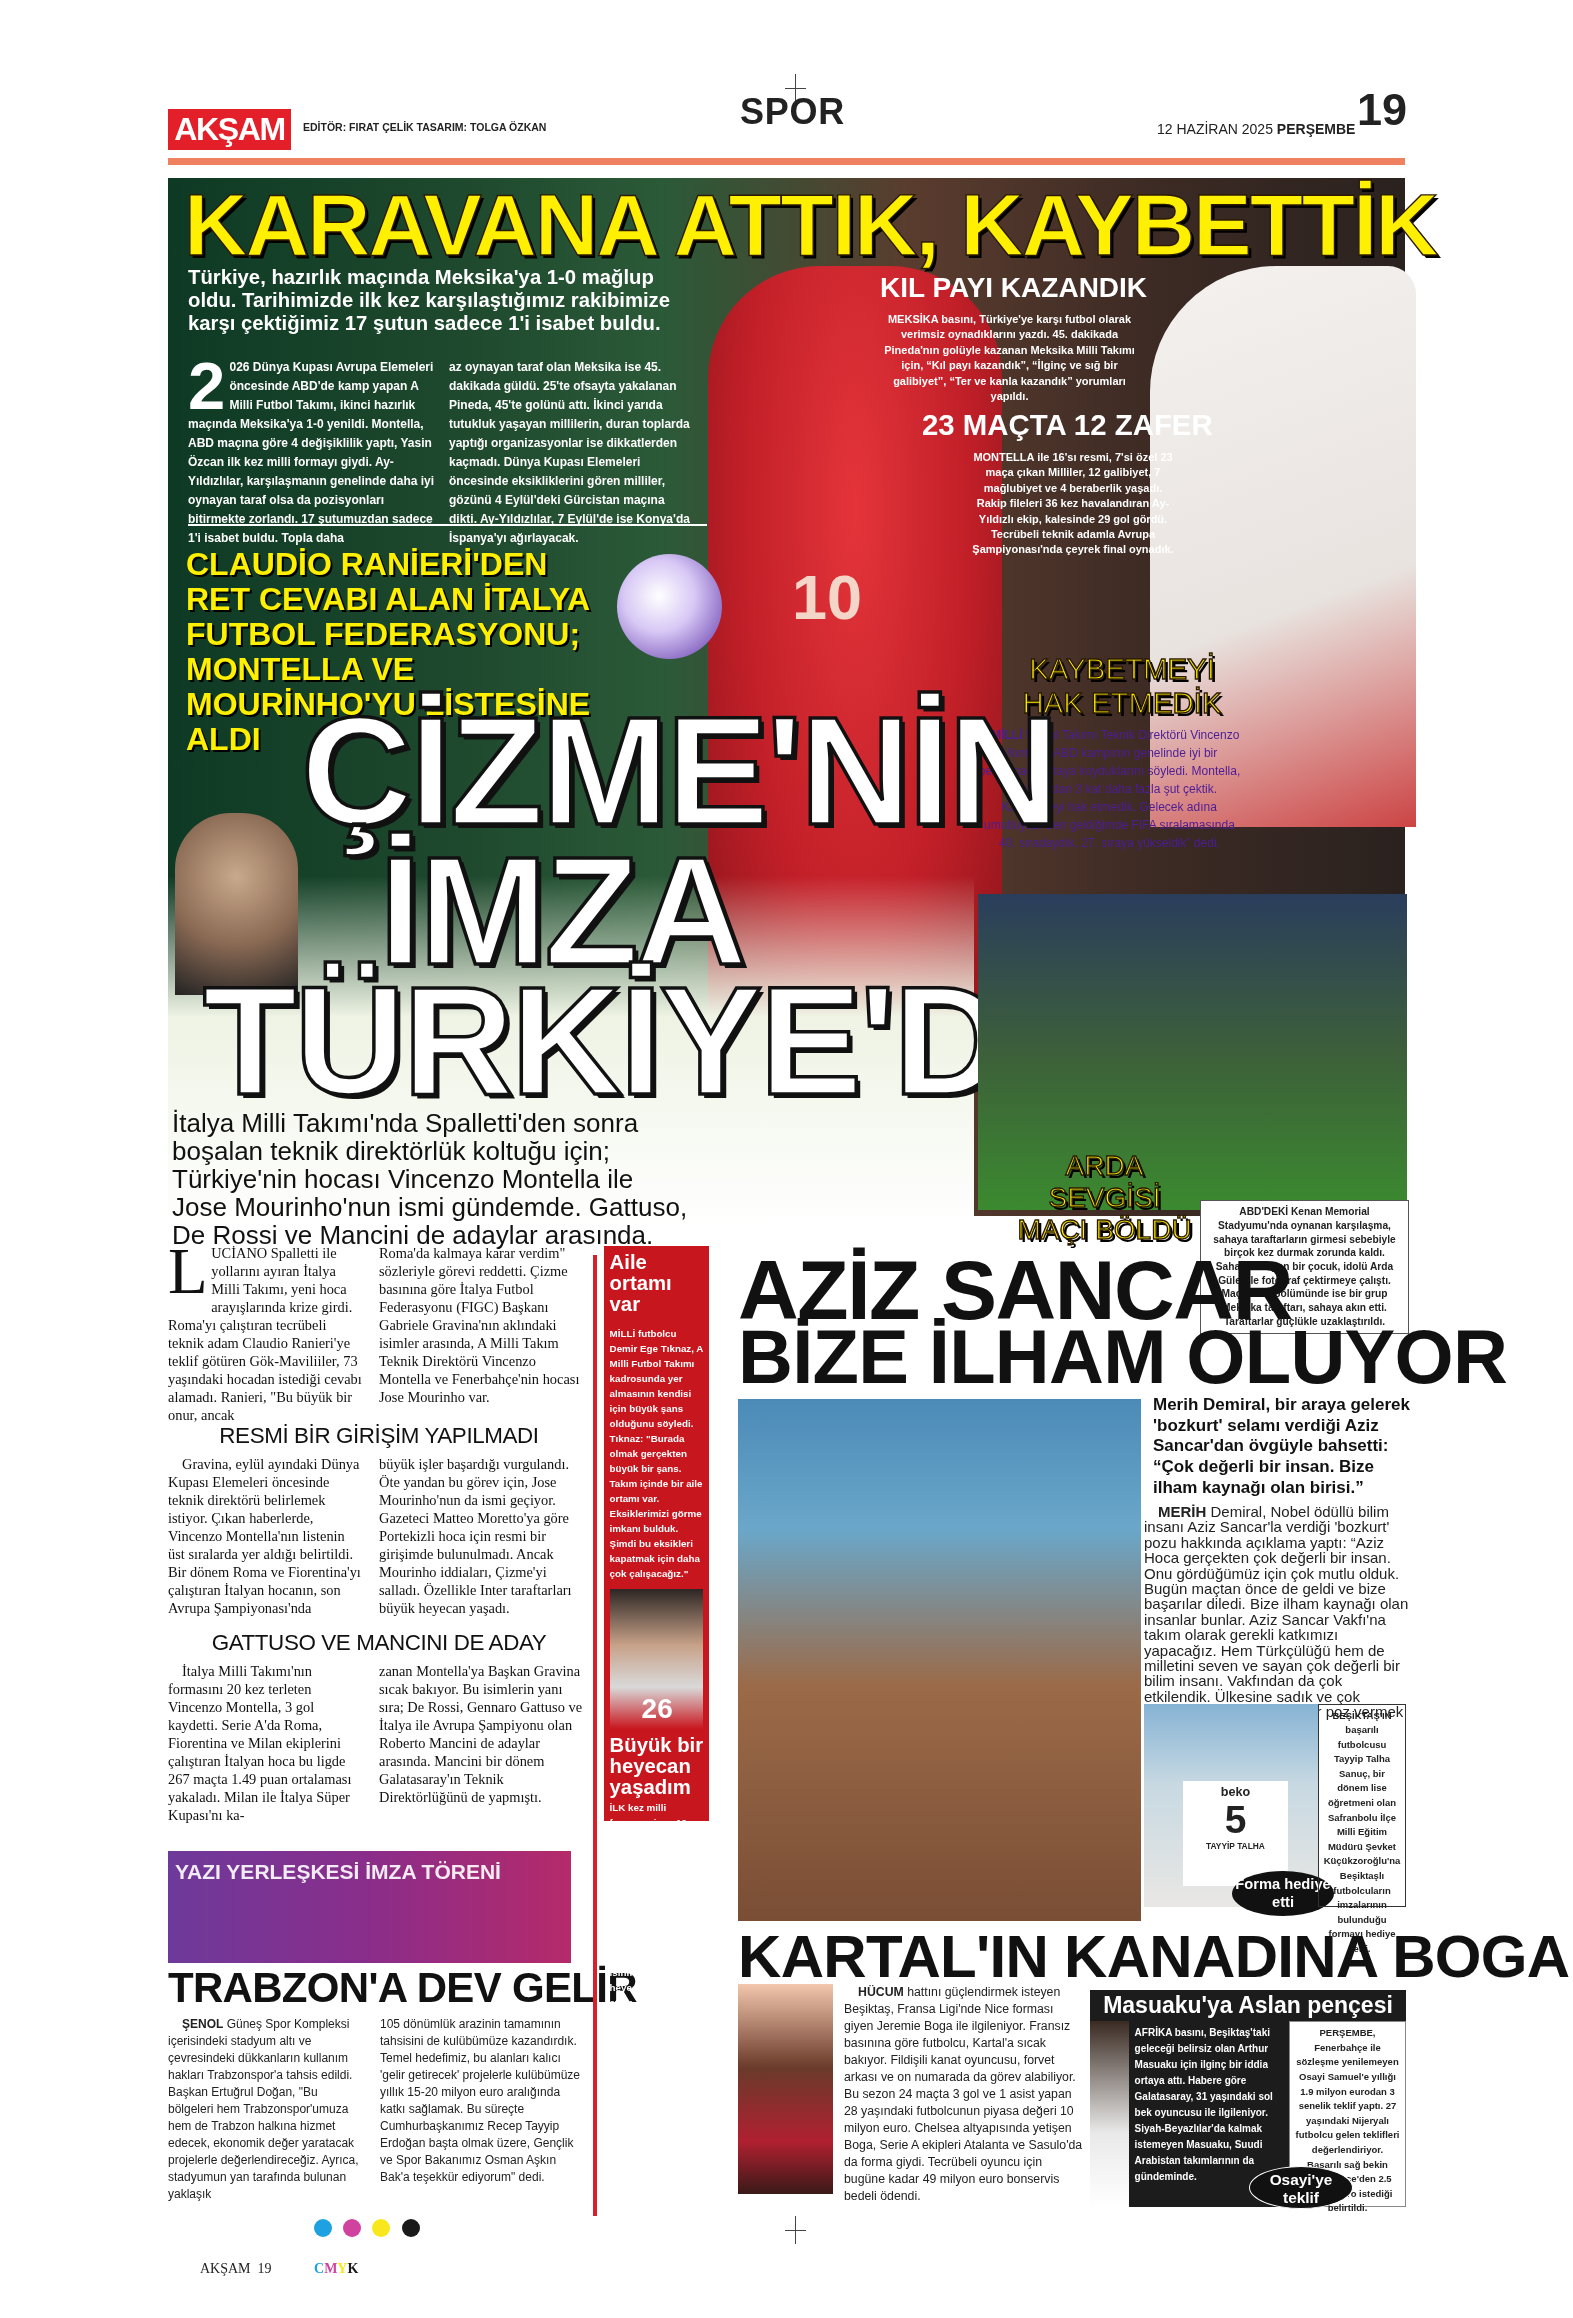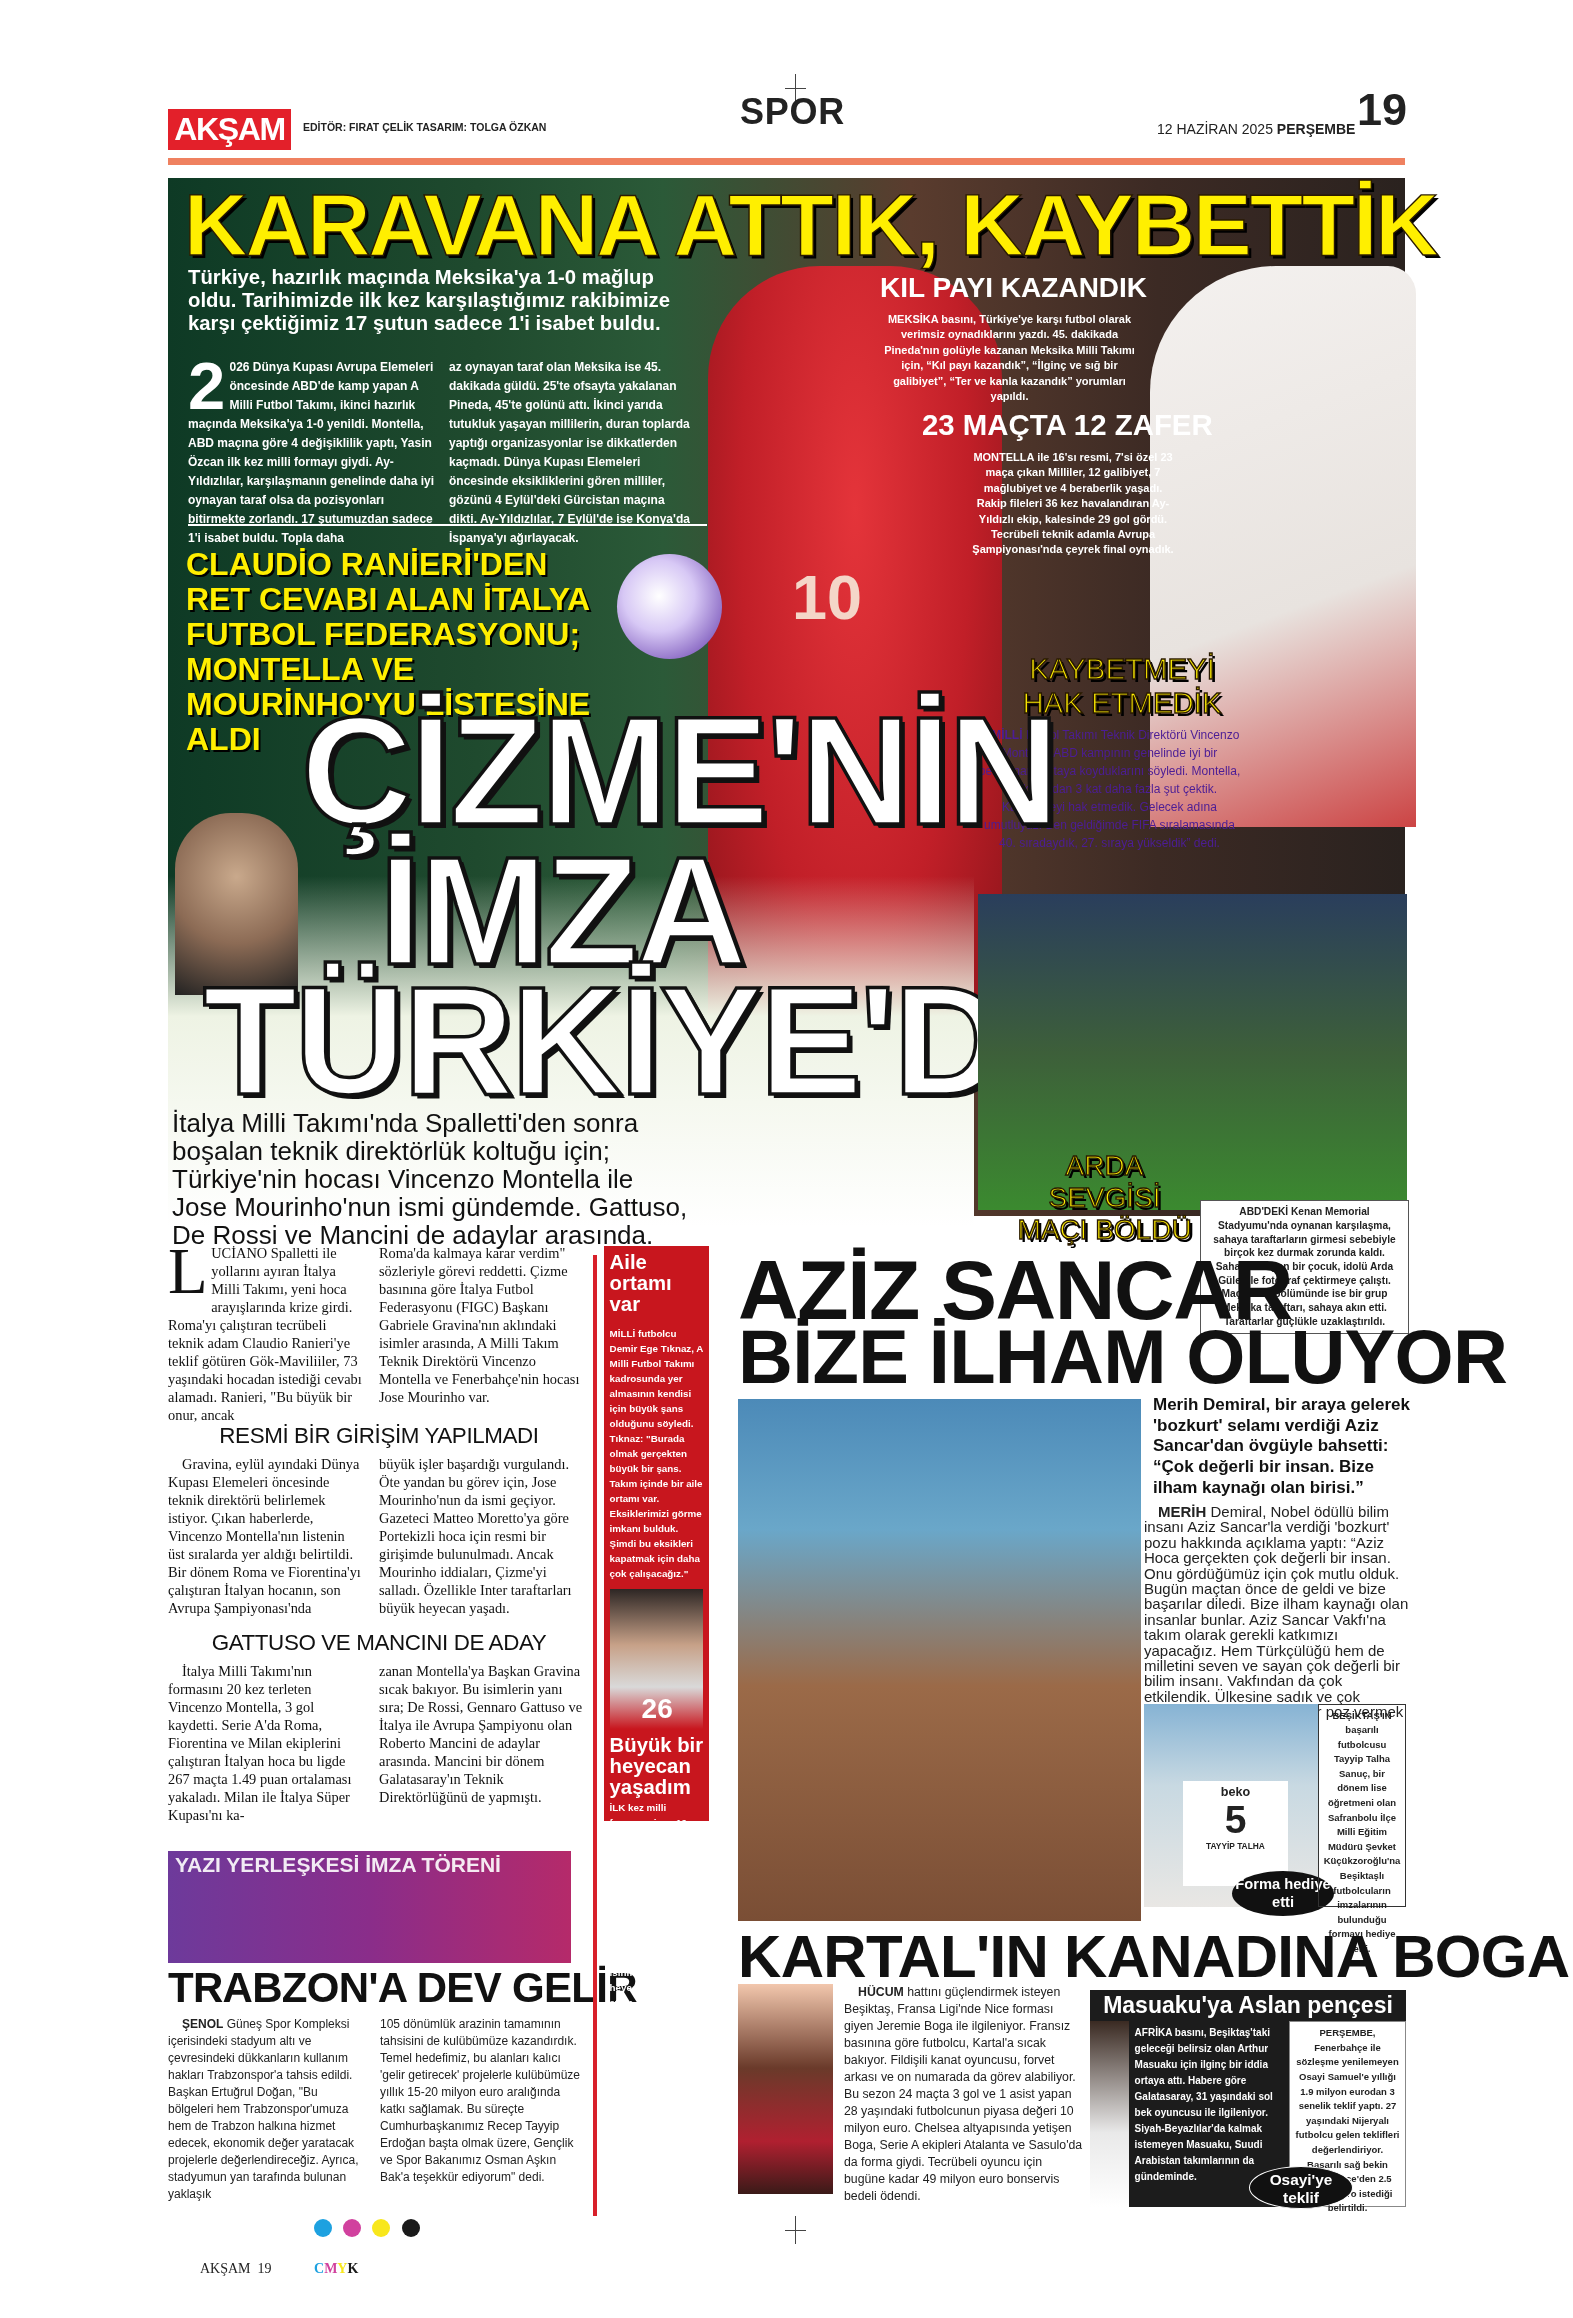--- a/index.html
+++ b/index.html
@@ -143,21 +143,21 @@
 
 <div class="abs colhead" style="left:172px;top:1423px;width:414px">RESMİ BİR GİRİŞİM YAPILMADI</div>
 <div class="abs serif-body" style="left:168px;top:1455px;width:194px;text-indent:14px">Gravina, eylül ayındaki Dünya Kupası Elemeleri öncesinde teknik direktörü belirlemek istiyor. Çıkan haberlerde, Vincenzo Montella'nın listenin üst sıralarda yer aldığı belirtildi. Bir dönem Roma ve Fiorentina'yı çalıştıran İtalyan hocanın, son Avrupa Şampiyonası'nda</div>
 <div class="abs serif-body" style="left:379px;top:1455px;width:207px">büyük işler başardığı vurgulandı. Öte yandan bu görev için, Jose Mourinho'nun da ismi geçiyor. Gazeteci Matteo Moretto'ya göre Portekizli hoca için resmi bir girişimde bulunulmadı. Ancak Mourinho iddiaları, Çizme'yi salladı. Özellikle Inter taraftarları büyük heyecan yaşadı.</div>
 
 <div class="abs colhead" style="left:172px;top:1630px;width:414px">GATTUSO VE MANCINI DE ADAY</div>
 <div class="abs serif-body" style="left:168px;top:1662px;width:194px;text-indent:14px">İtalya Milli Takımı'nın formasını 20 kez terleten Vincenzo Montella, 3 gol kaydetti. Serie A'da Roma, Fiorentina ve Milan ekiplerini çalıştıran İtalyan hoca bu ligde 267 maçta 1.49 puan ortalaması yakaladı. Milan ile İtalya Süper Kupası'nı ka-</div>
 <div class="abs serif-body" style="left:379px;top:1662px;width:207px">zanan Montella'ya Başkan Gravina sıcak bakıyor. Bu isimlerin yanı sıra; De Rossi, Gennaro Gattuso ve İtalya ile Avrupa Şampiyonu olan Roberto Mancini de adaylar arasında. Mancini bir dönem Galatasaray'ın Teknik Direktörlüğünü de yapmıştı.</div>
 
 <div class="abs trabzon-photo">
-  <div style="color:#fff;font-weight:bold;font-size:21px;padding:2px 7px;opacity:.9;white-space:nowrap">YAZI YERLEŞKESİ İMZA TÖRENİ</div>
+  <div style="color:#fff;font-weight:bold;font-size:21px;padding:9px 7px;opacity:.9;white-space:nowrap">YAZI YERLEŞKESİ İMZA TÖRENİ</div>
 </div>
 <div class="abs trabzon-head">TRABZON'A DEV GELİR</div>
 <div class="abs trabzon-body" style="left:168px;top:2016px;width:198px;text-indent:14px">
   <b>ŞENOL</b><span> Güneş Spor Kompleksi içerisindeki stadyum altı ve çevresindeki dükkanların kullanım hakları Trabzonspor'a tahsis edildi. Başkan Ertuğrul Doğan, "Bu bölgeleri hem Trabzonspor'umuza hem de Trabzon halkına hizmet edecek, ekonomik değer yaratacak projelerle değerlendireceğiz. Ayrıca, stadyumun yan tarafında bulunan yaklaşık</span>
 </div>
 <div class="abs trabzon-body" style="left:380px;top:2016px;width:207px">105 dönümlük arazinin tamamının tahsisini de kulübümüze kazandırdık. Temel hedefimiz, bu alanları kalıcı 'gelir getirecek' projelerle kulübümüze yıllık 15-20 milyon euro aralığında katkı sağlamak. Bu süreçte Cumhurbaşkanımız Recep Tayyip Erdoğan başta olmak üzere, Gençlik ve Spor Bakanımız Osman Aşkın Bak'a teşekkür ediyorum" dedi.</div>
 
 <div class="abs redline"></div>
 
 <div class="abs redside" style="height:575px">

